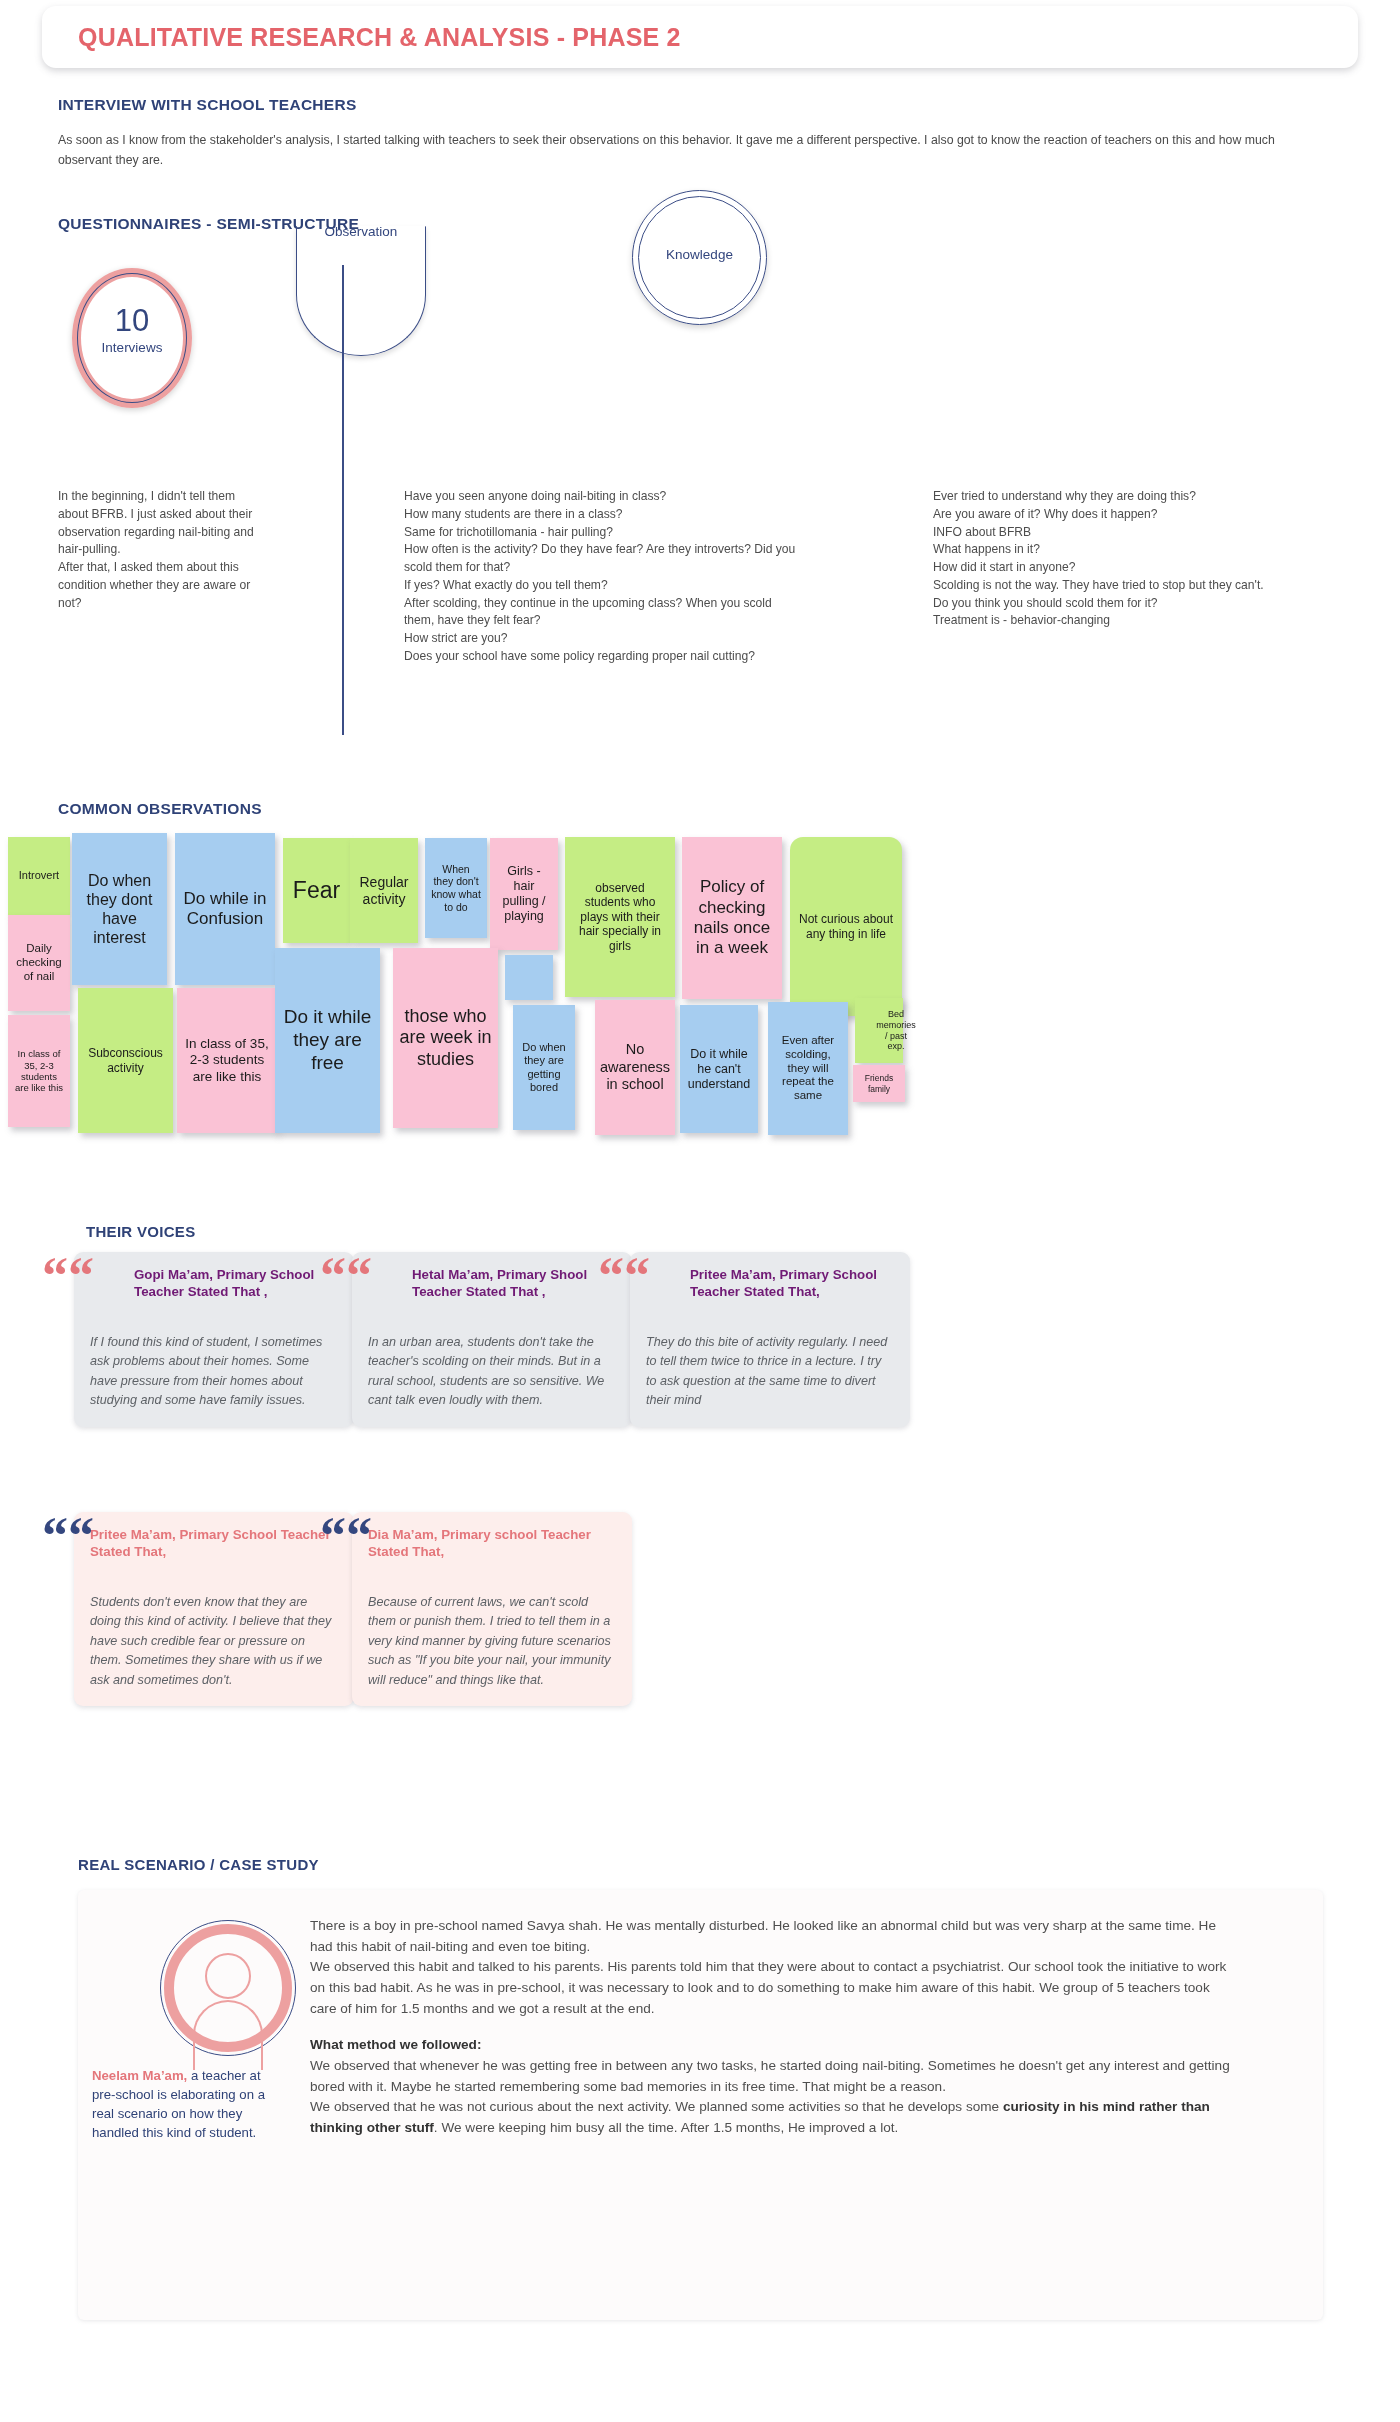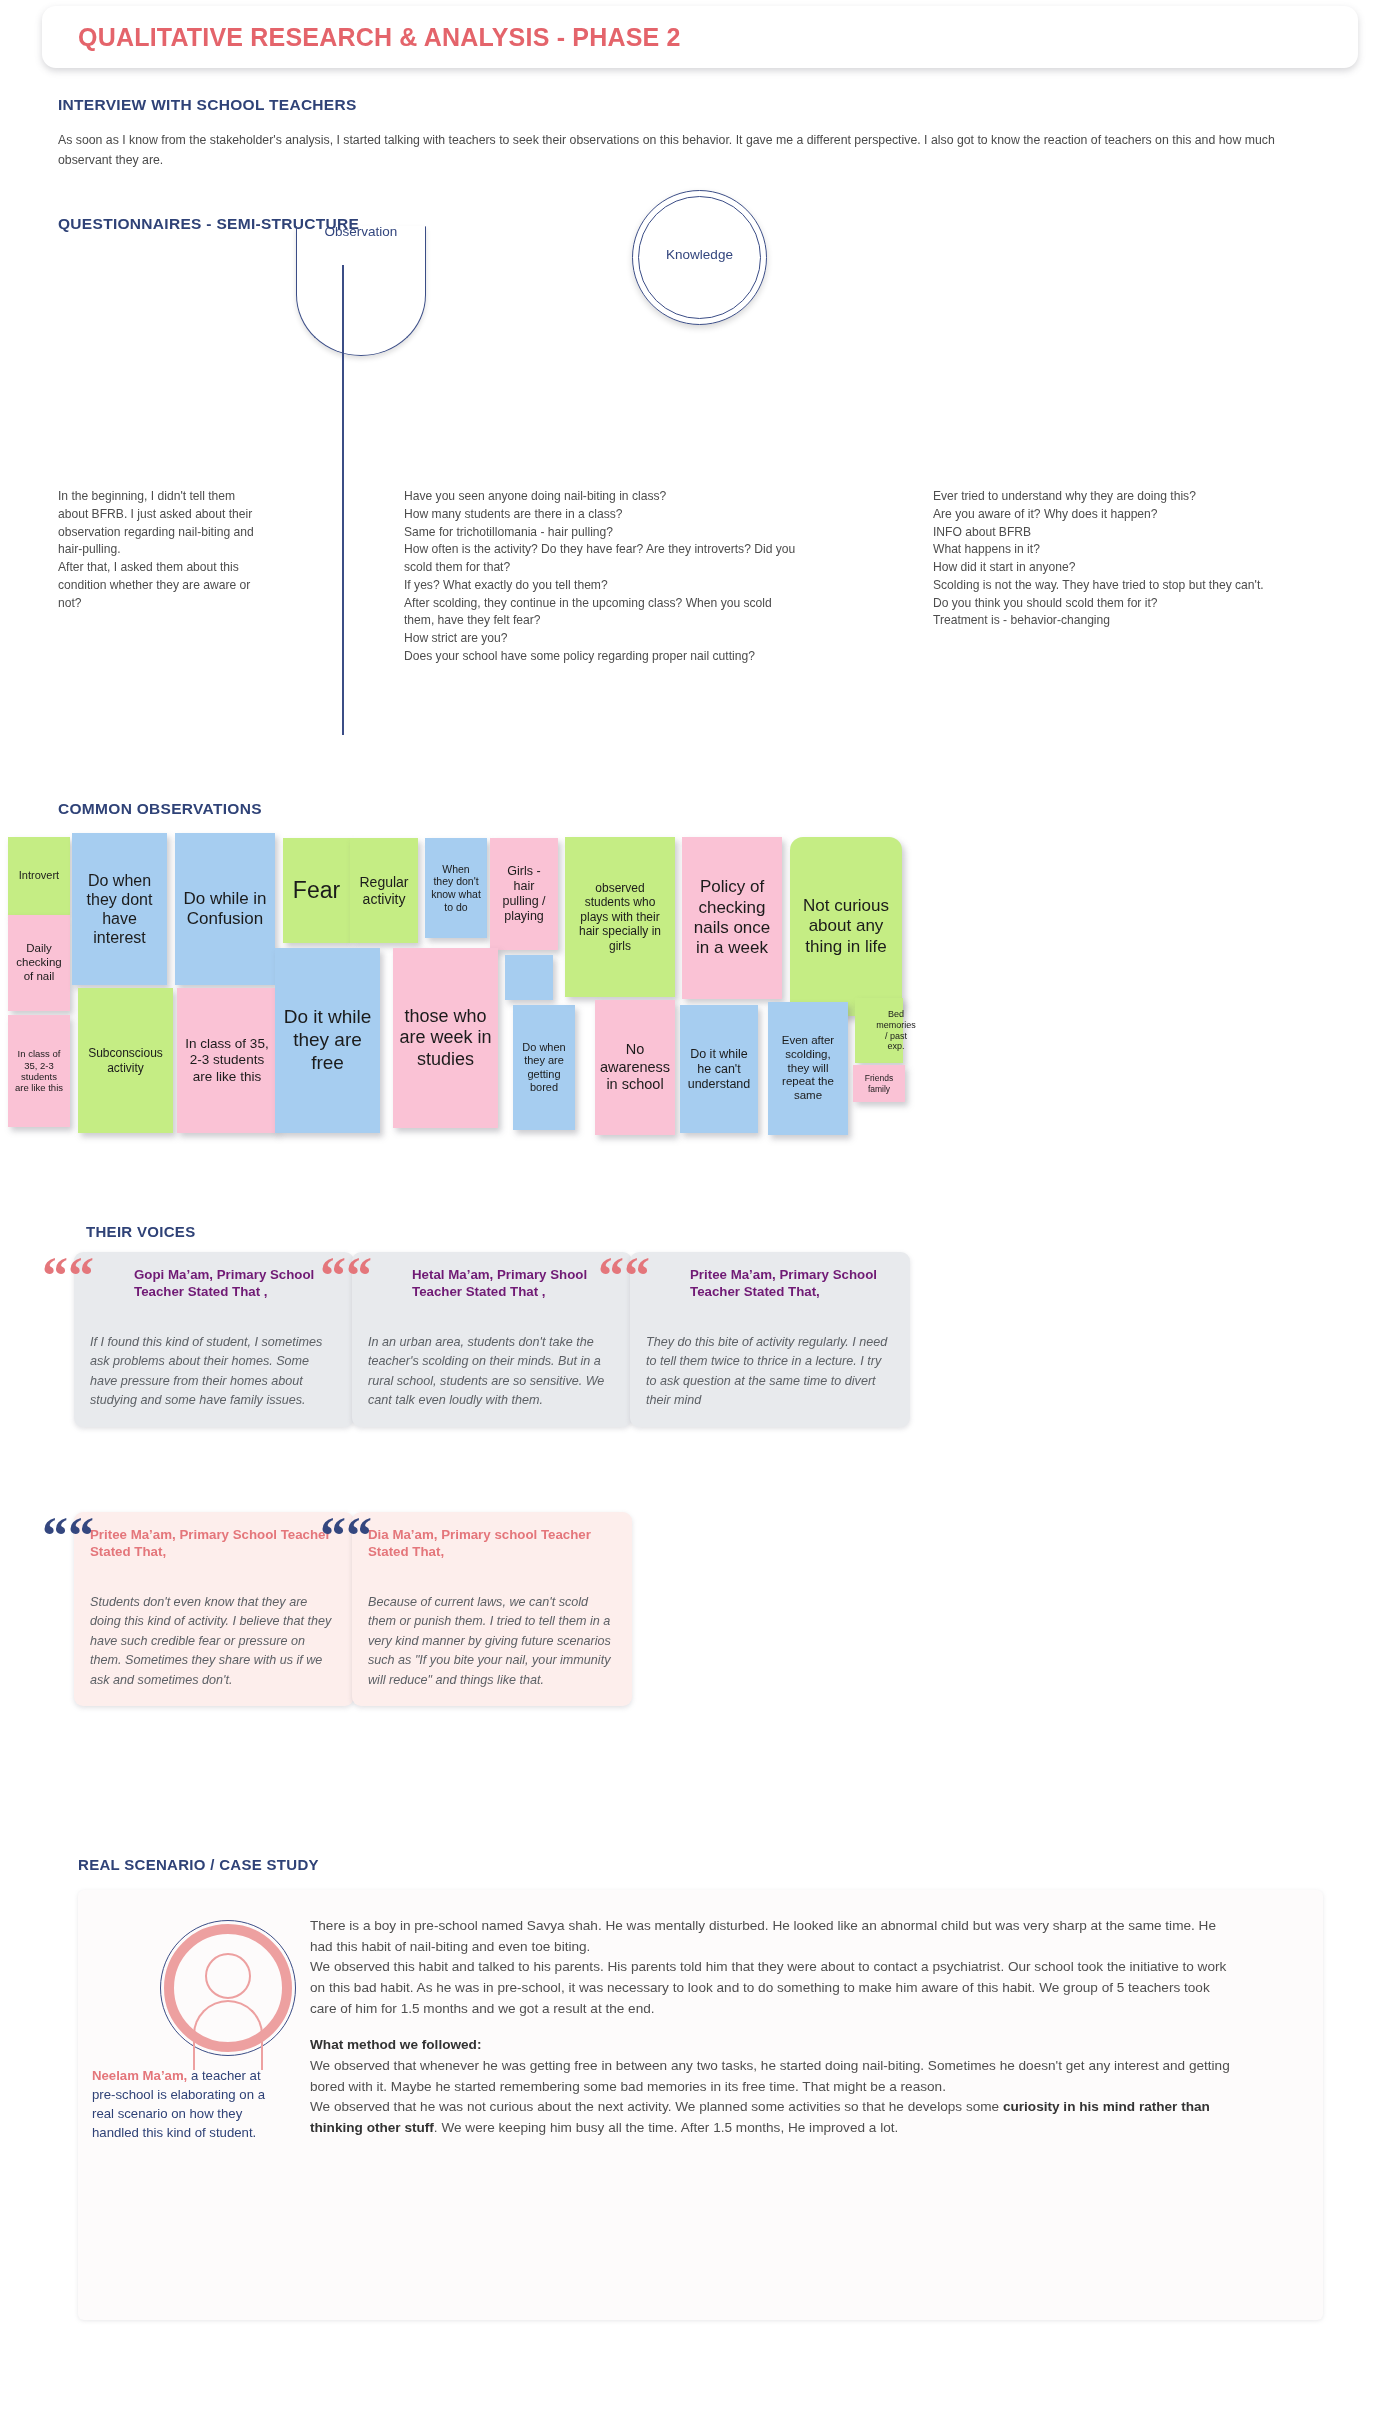--- a/index.html
+++ b/index.html
@@ -169,20 +169,26 @@
 
   <div class="titlebar">
     <div class="txt">QUALITATIVE RESEARCH &amp; ANALYSIS - PHASE 2</div>
   </div>
 
   <div class="h-sec h-interview">INTERVIEW WITH SCHOOL TEACHERS</div>
   <div class="intro-par">As soon as I know from the stakeholder's analysis, I started talking with teachers to seek their observations on this behavior. It gave me a different perspective. I also got to know the reaction of teachers on this and how much observant they are.</div>
 
   <div class="h-sec h-quest">QUESTIONNAIRES - SEMI-STRUCTURE</div>
 
+  <div class="circ-interviews">
+    <div class="lbl">
+      <div class="num">10</div>
+      <div class="sub">Interviews</div>
+    </div>
+  </div>
 
   <div class="ushape"></div>
   <div class="ushape-lbl">Observation</div>
 
   <div class="circ-know">
     <div class="ring-out"></div>
     <div class="ring-in"></div>
     <div class="lbl">Knowledge</div>
   </div>
 
@@ -221,21 +227,21 @@
       <div class="note b" style="left: 425px; top: 8px; width: 62px; height: 100px; font-size: 10.5px;">When they don't know what to do</div>
       <div class="note p" style="left: 490px; top: 8px; width: 68px; height: 112px; font-size: 12.5px;">Girls - hair pulling / playing</div>
       <div class="note b" style="left: 275px; top: 118px; width: 105px; height: 185px; font-size: 19px;">Do it while they are free</div>
       <div class="note p" style="left: 393px; top: 118px; width: 105px; height: 180px; font-size: 18px;">those who are week in studies</div>
       <div class="note b" style="left: 505px; top: 125px; width: 48px; height: 45px; font-size: 10px;"></div>
       <div class="note b" style="left: 513px; top: 175px; width: 62px; height: 125px; font-size: 11px;">Do when they are getting bored</div>
       <div class="note g" style="left: 565px; top: 7px; width: 110px; height: 160px; font-size: 12px;">observed students who plays with their hair specially in girls</div>
       <div class="note p" style="left: 595px; top: 170px; width: 80px; height: 135px; font-size: 14.5px;">No awareness in school</div>
       <div class="note p" style="left: 682px; top: 7px; width: 100px; height: 162px; font-size: 17px;">Policy of checking nails once in a week</div>
       <div class="note b" style="left: 680px; top: 175px; width: 78px; height: 128px; font-size: 12.5px;">Do it while he can't understand</div>
-      <div class="note g" style="left: 790px; top: 7px; width: 112px; height: 179px; font-size: 17px; border-radius: 13px;">Not curious about any thing in life</div>
+      <div class="note g" style="left: 790px; top: 7px; width: 112px; height: 179px; font-size: 12px; border-radius: 13px;">Not curious about any thing in life</div>
       <div class="note b" style="left: 768px; top: 172px; width: 80px; height: 133px; font-size: 11.5px;">Even after scolding, they will repeat the same</div>
       <div class="note g" style="left: 855px; top: 168px; width: 48px; height: 65px; font-size: 9px; padding-left: 40px;">Bed memories / past exp.</div>
       <div class="note p" style="left: 853px; top: 235px; width: 52px; height: 37px; font-size: 8.5px;">Friends family</div>
     </div>
 
   <div class="h-sec h-voices">THEIR VOICES</div>
   <div id="voices">
       <div class="qcard grey" style="left: 74px; top: 1252px; width: 280px;">
         <div class="qmark red">““</div>
         <div class="qname navy">Gopi Ma’am, Primary School Teacher Stated That ,</div>

